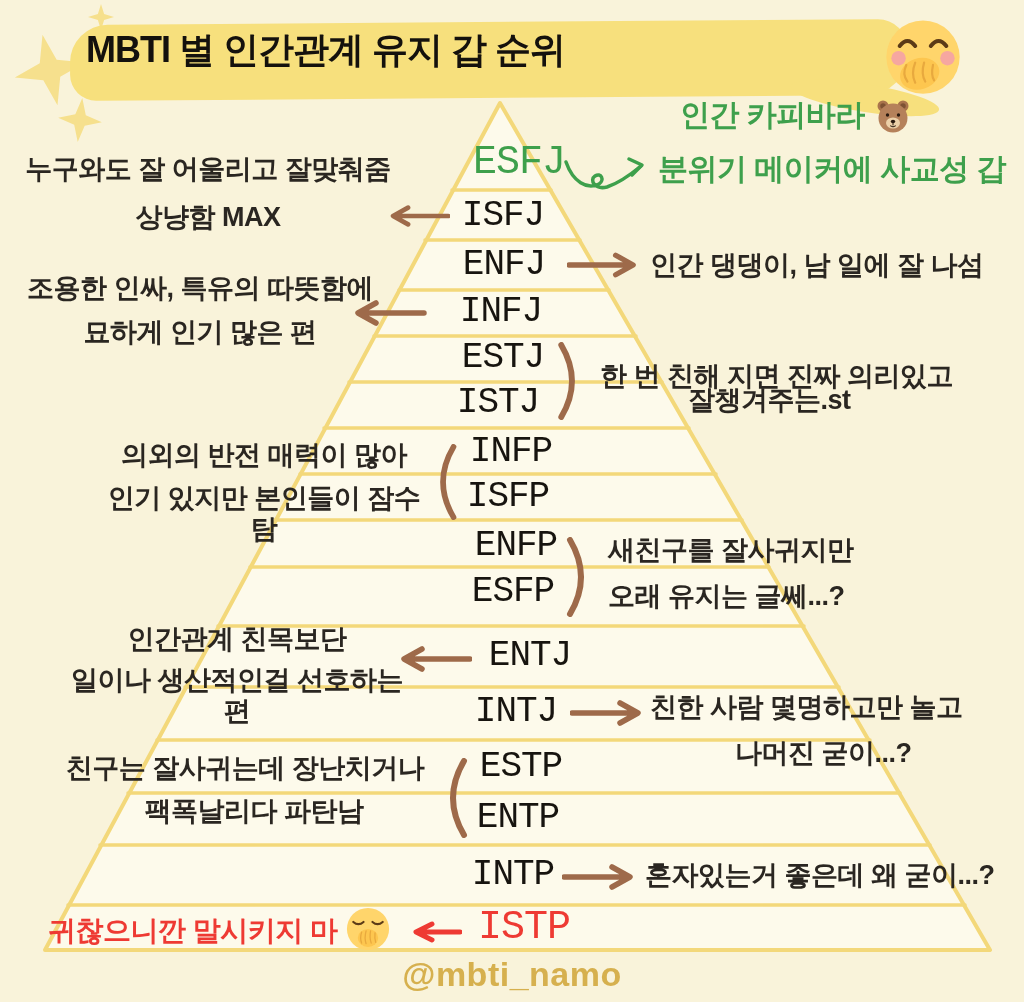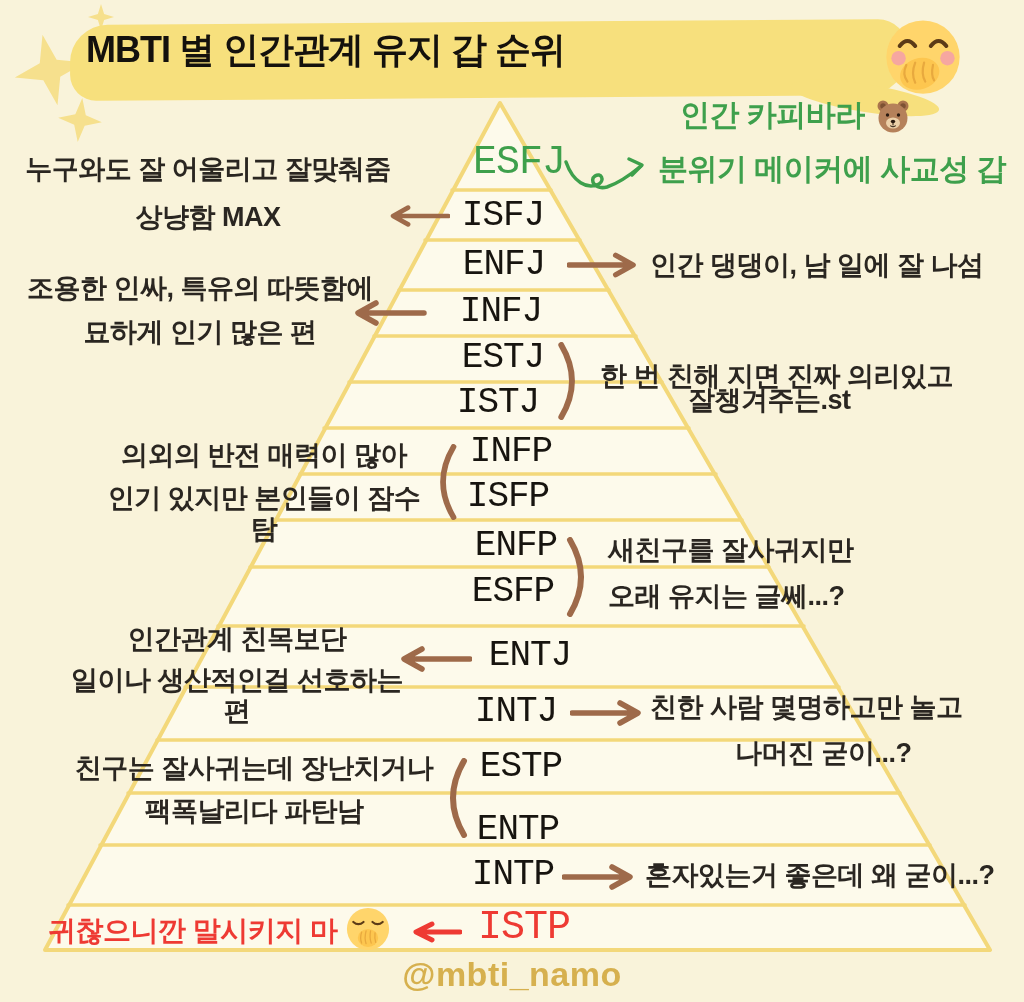--- a/index.html
+++ b/index.html
@@ -127,21 +127,21 @@
 <div class="abs type" style="left:501px;top:294px;">INFJ</div>
 <div class="abs type" style="left:503px;top:340px;">ESTJ</div>
 <div class="abs type" style="left:498px;top:385px;">ISTJ</div>
 <div class="abs type" style="left:511px;top:434px;">INFP</div>
 <div class="abs type" style="left:508px;top:479px;">ISFP</div>
 <div class="abs type" style="left:516px;top:528px;">ENFP</div>
 <div class="abs type" style="left:513px;top:574px;">ESFP</div>
 <div class="abs type" style="left:530px;top:638px;">ENTJ</div>
 <div class="abs type" style="left:516px;top:694px;">INTJ</div>
 <div class="abs type" style="left:521px;top:749px;">ESTP</div>
-<div class="abs type" style="left:518px;top:800px;margin-top:12px;">ENTP</div>
+<div class="abs type" style="left:518px;top:800px;">ENTP</div>
 <div class="abs type" style="left:513px;top:857px;">INTP</div>
 <div class="abs type type-red" style="left:524px;top:908px;">ISTP</div>
 
 <div class="abs ktext kcenter" style="left:14px;top:154px;width:388px;">누구와도 잘 어울리고 잘맞춰줌</div>
 <div class="abs ktext kcenter" style="left:14px;top:202px;width:388px;">상냥함 MAX</div>
 <span class="abs" style="left:388px;top:203px;">
   <svg width="62" height="26" viewBox="0 0 74 26">
       <path d="M72 13 H8 M24 3 L6 13 L24 23" fill="none" stroke="#9e6a4a" stroke-width="5.5" stroke-linecap="round" stroke-linejoin="round"></path>
     </svg>
 </span>
@@ -194,21 +194,21 @@
 </span>
 
 <span class="abs" style="left:570px;top:700px;">
   <svg width="74" height="26" viewBox="0 0 74 26">
       <path d="M2 13 H66 M50 3 L68 13 L50 23" fill="none" stroke="#9e6a4a" stroke-width="5.5" stroke-linecap="round" stroke-linejoin="round"></path>
     </svg>
 </span>
 <div class="abs ktext" style="left:650px;top:692px;">친한 사람 몇명하고만 놀고</div>
 <div class="abs ktext" style="left:735px;top:738px;">나머진 굳이...?</div>
 
-<div class="abs ktext kcenter" style="left:70px;top:753px;width:368px;">친구는 잘사귀는데 장난치거나</div>
+<div class="abs ktext kcenter" style="left:61px;top:753px;width:368px;">친구는 잘사귀는데 장난치거나</div>
 <div class="abs ktext kcenter" style="left:70px;top:796px;width:368px;">팩폭날리다 파탄남</div>
 <span class="abs" style="left:440px;top:758px;">
   <svg width="28" height="80" viewBox="0 0 28 80">
       <path d="M24 3 Q2 40 24 77" fill="none" stroke="#9e6a4a" stroke-width="6" stroke-linecap="round"></path>
     </svg>
 </span>
 
 <span class="abs" style="left:562px;top:864px;">
   <svg width="74" height="26" viewBox="0 0 74 26">
       <path d="M2 13 H66 M50 3 L68 13 L50 23" fill="none" stroke="#9e6a4a" stroke-width="5.5" stroke-linecap="round" stroke-linejoin="round"></path>

